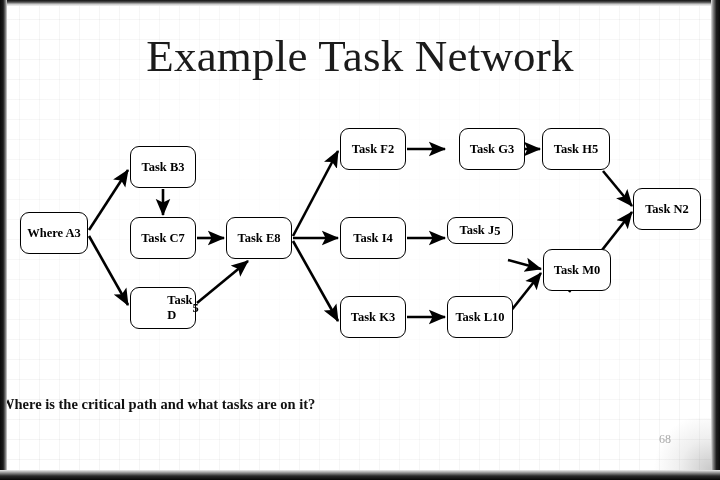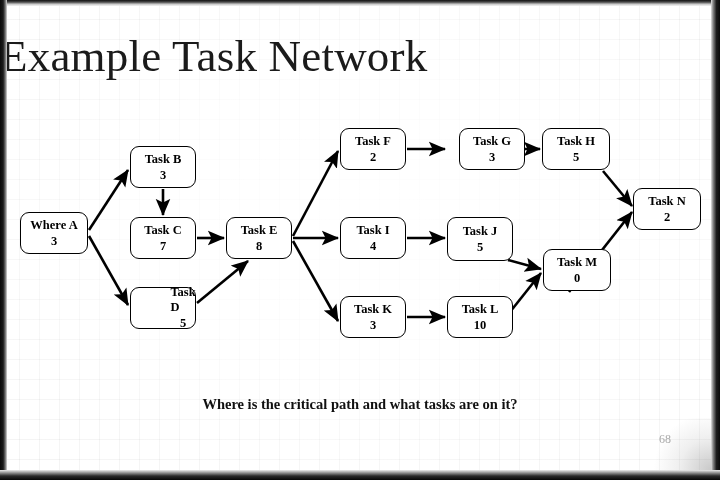--- a/index.html
+++ b/index.html
@@ -57,20 +57,21 @@
     position: absolute; right: 9px; bottom: 10px;
     width: 60px; height: 52px;
     background: radial-gradient(circle at 100% 100%, rgba(120,120,120,0.40) 0%, rgba(180,180,180,0.22) 40%, rgba(255,255,255,0) 72%);
     pointer-events: none;
   }
 
   #title {
     position: absolute;
     left: 0; top: 30px;
     width: 720px;
+    text-align: center;
     font-family: "Liberation Serif", "DejaVu Serif", serif;
     font-size: 45px;
     line-height: 52px;
     letter-spacing: 0.2px;
     color: #1b1b1b;
     white-space: nowrap;
   }
 
   #diagram {
     position: absolute;
@@ -78,36 +79,36 @@
     width: 720px; height: 480px;
   }
 
   .node {
     position: absolute;
     box-sizing: border-box;
     background: #ffffff;
     border: 1.6px solid #000000;
     border-radius: 9px;
     display: flex;
-    flex-direction: column;
+    flex-direction: row;
     align-items: center;
     justify-content: center;
     font-family: "Liberation Serif", "DejaVu Serif", serif;
     font-weight: bold;
     color: #000000;
     z-index: 3;
   }
   .node .nlabel { font-size: 12.5px; line-height: 15px; }
   .node .ndur   { font-size: 12.5px; line-height: 16px; }
 
   #question {
     position: absolute;
     left: 0; top: 396px;
     width: 720px;
-    text-align: center;
+    text-align: left;
     font-family: "Liberation Serif", "DejaVu Serif", serif;
     font-weight: bold;
     font-size: 14.5px;
     color: #111111;
     white-space: nowrap;
   }
   #pagenum {
     position: absolute;
     left: 645px; top: 432px;
     width: 40px;
@@ -183,21 +184,21 @@
         <span class="ndur">3</span>
       </div>
       <div class="node" style="left: 542px; top: 128px; width: 68px; height: 42px;">
         <span class="nlabel">Task H</span>
         <span class="ndur">5</span>
       </div>
       <div class="node" style="left: 340px; top: 217px; width: 66px; height: 42px; justify-content: center;">
         <span class="nlabel">Task I</span>
         <span class="ndur">4</span>
       </div>
-      <div class="node" style="left: 447px; top: 217px; width: 66px; height: 44px;">
+      <div class="node" style="left: 447px; top: 217px; width: 66px; height: 27px;">
         <span class="nlabel">Task J</span>
         <span class="ndur">5</span>
       </div>
       <div class="node" style="left: 340px; top: 296px; width: 66px; height: 42px;">
         <span class="nlabel">Task K</span>
         <span class="ndur">3</span>
       </div>
       <div class="node" style="left: 447px; top: 296px; width: 66px; height: 42px;">
         <span class="nlabel">Task L</span>
         <span class="ndur">10</span>

